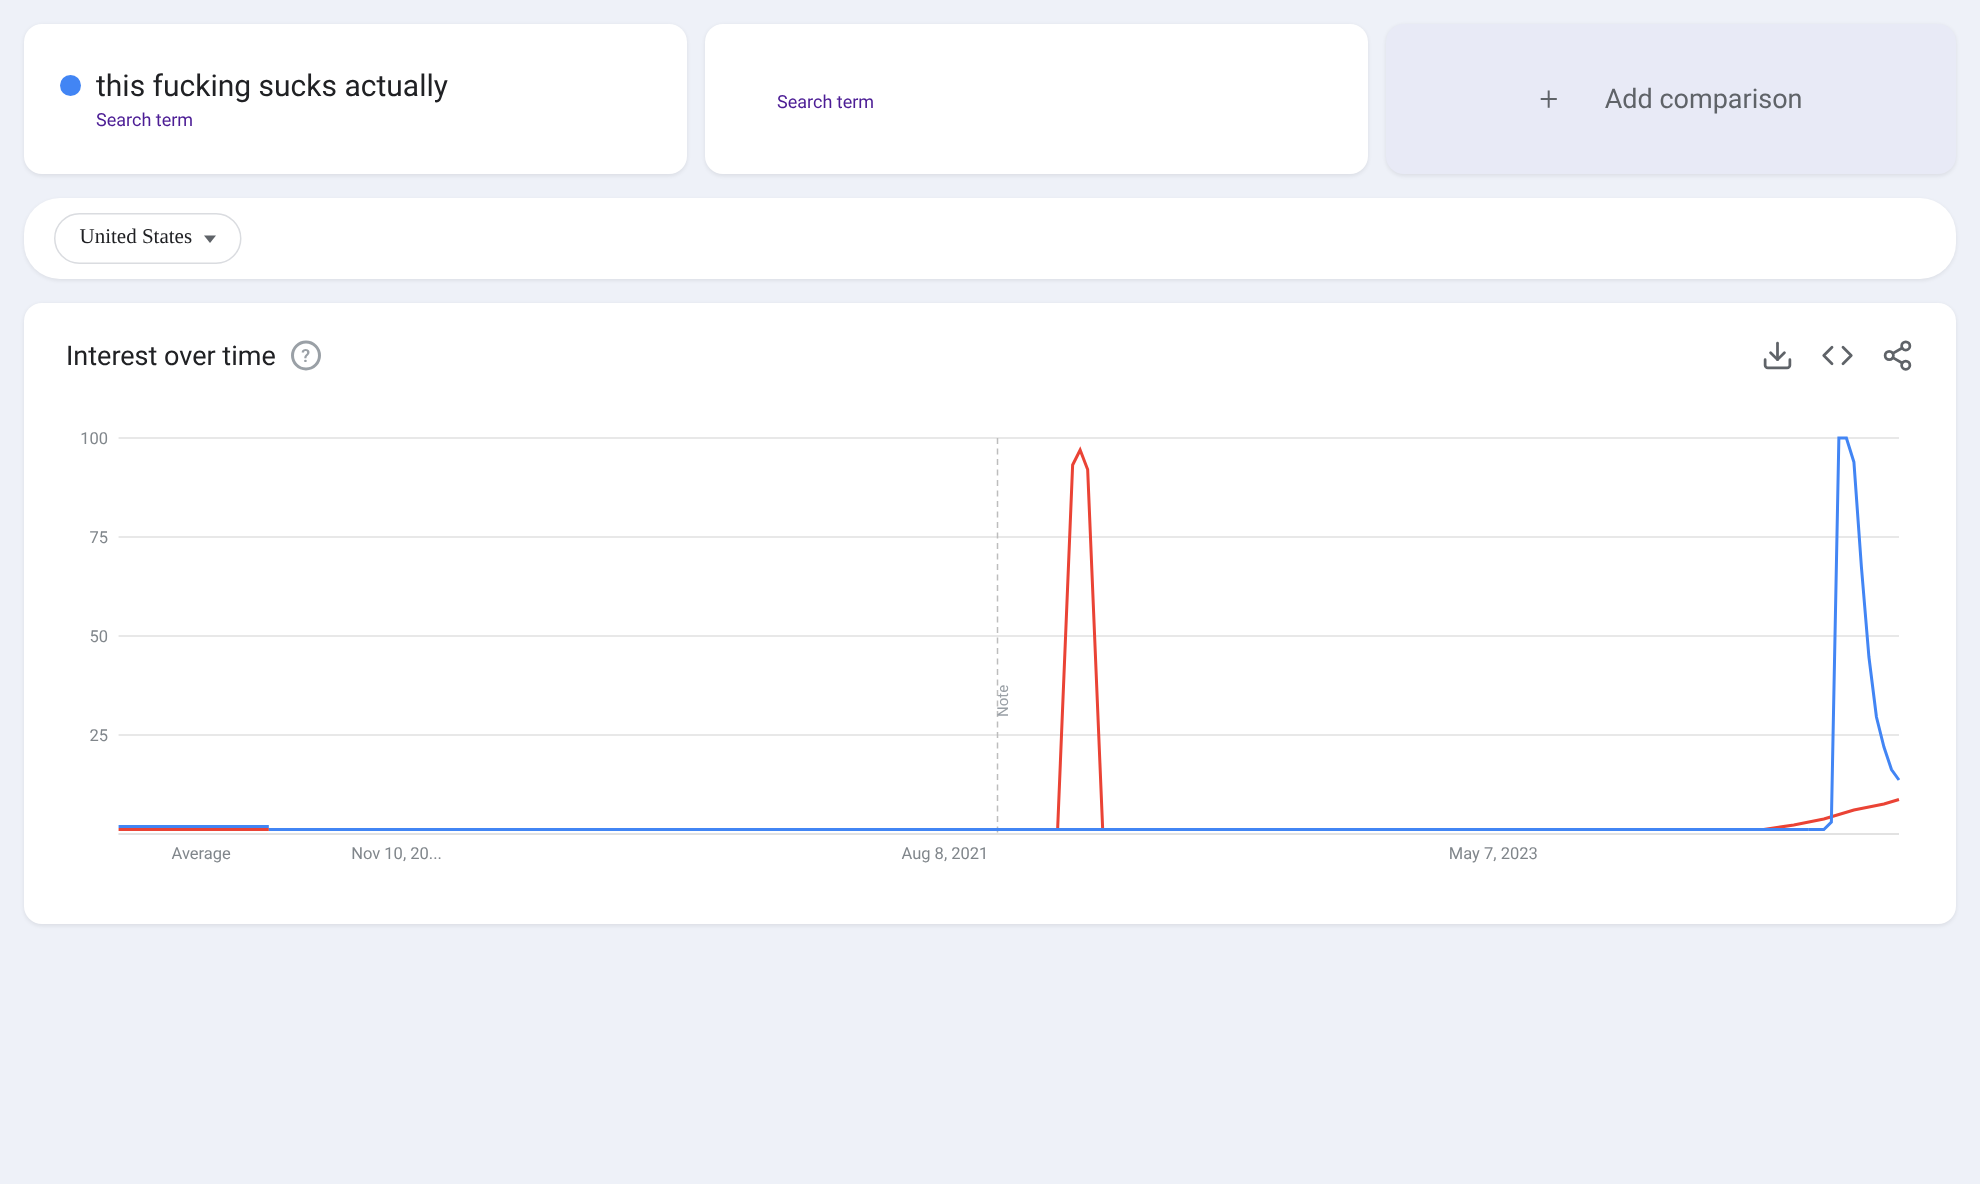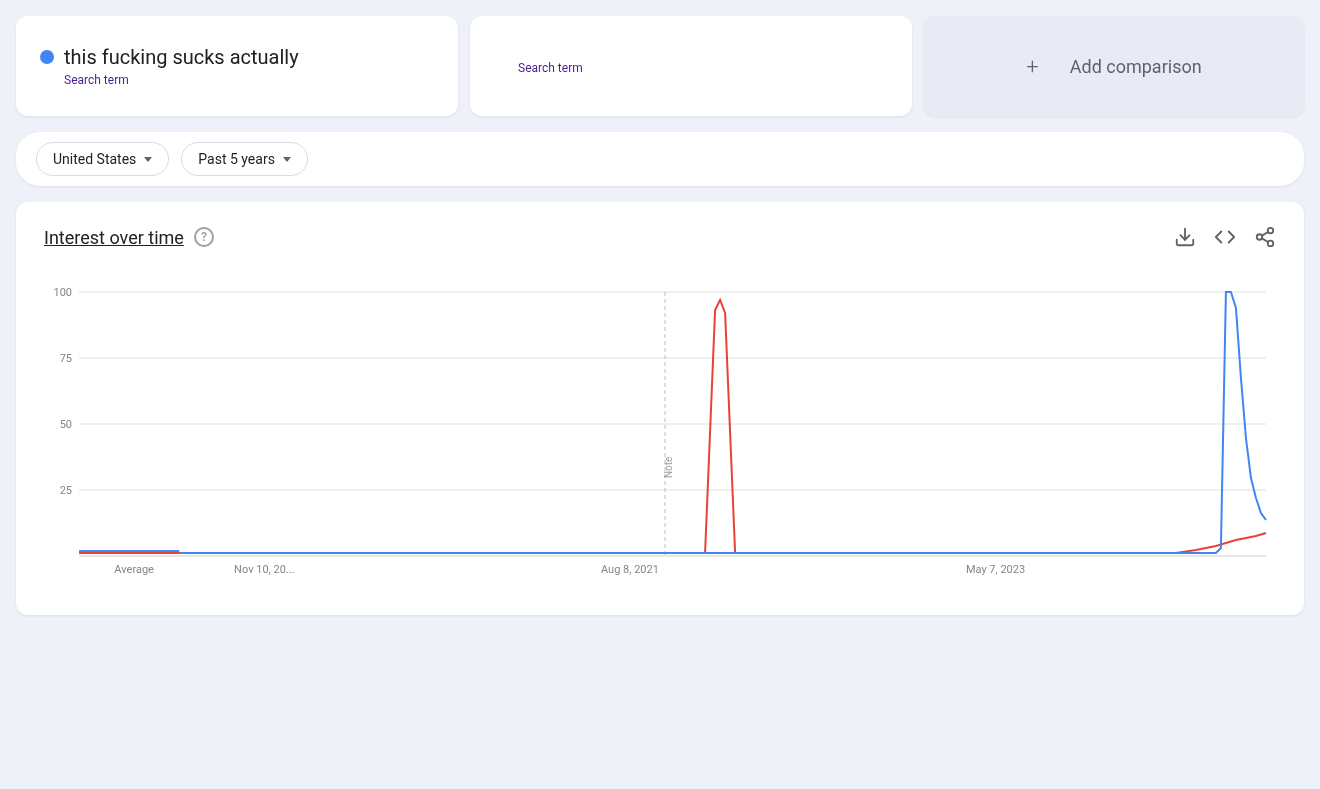--- a/index.html
+++ b/index.html
@@ -95,20 +95,21 @@
 
     
     .filters-row {
       background: #fff;
       border-radius: 24px;
       padding: 10px 20px;
       display: flex;
       gap: 12px;
       align-items: flex-start;
       box-shadow: 0 1px 3px rgba(0,0,0,0.08);
+      font-family: Liberation Serif, serif;
     }
 
     .filter-btn {
       display: flex;
       align-items: center;
       gap: 6px;
       border: 1px solid #dadce0;
       border-radius: 20px;
       padding: 8px 16px;
       background: #fff;
@@ -146,21 +147,20 @@
     .chart-title-group {
       display: flex;
       align-items: center;
       gap: 10px;
     }
 
     .chart-title {
       font-size: 18px;
       font-weight: 400;
       color: #202124;
-      text-decoration: underline;
     }
 
     .help-icon {
       width: 20px;
       height: 20px;
       border-radius: 50%;
       border: 2px solid #9aa0a6;
       display: flex;
       align-items: center;
       justify-content: center;
@@ -201,24 +201,20 @@
 
     <div class="add-comparison-card">
       <span class="plus-icon">+</span>
       <span class="add-comparison-label">Add comparison</span>
     </div>
   </div>
 
   <div class="filters-row">
     <button class="filter-btn">
       <span>United States</span>
-      <span class="chevron"></span>
-    </button>
-    <button class="filter-btn">
-      <span>Past 5 years</span>
       <span class="chevron"></span>
     </button>
   </div>
 
   <div class="chart-card">
     <div class="chart-header">
       <div class="chart-title-group">
         <span class="chart-title">Interest over time</span>
         <div class="help-icon">
           <span>?</span>

